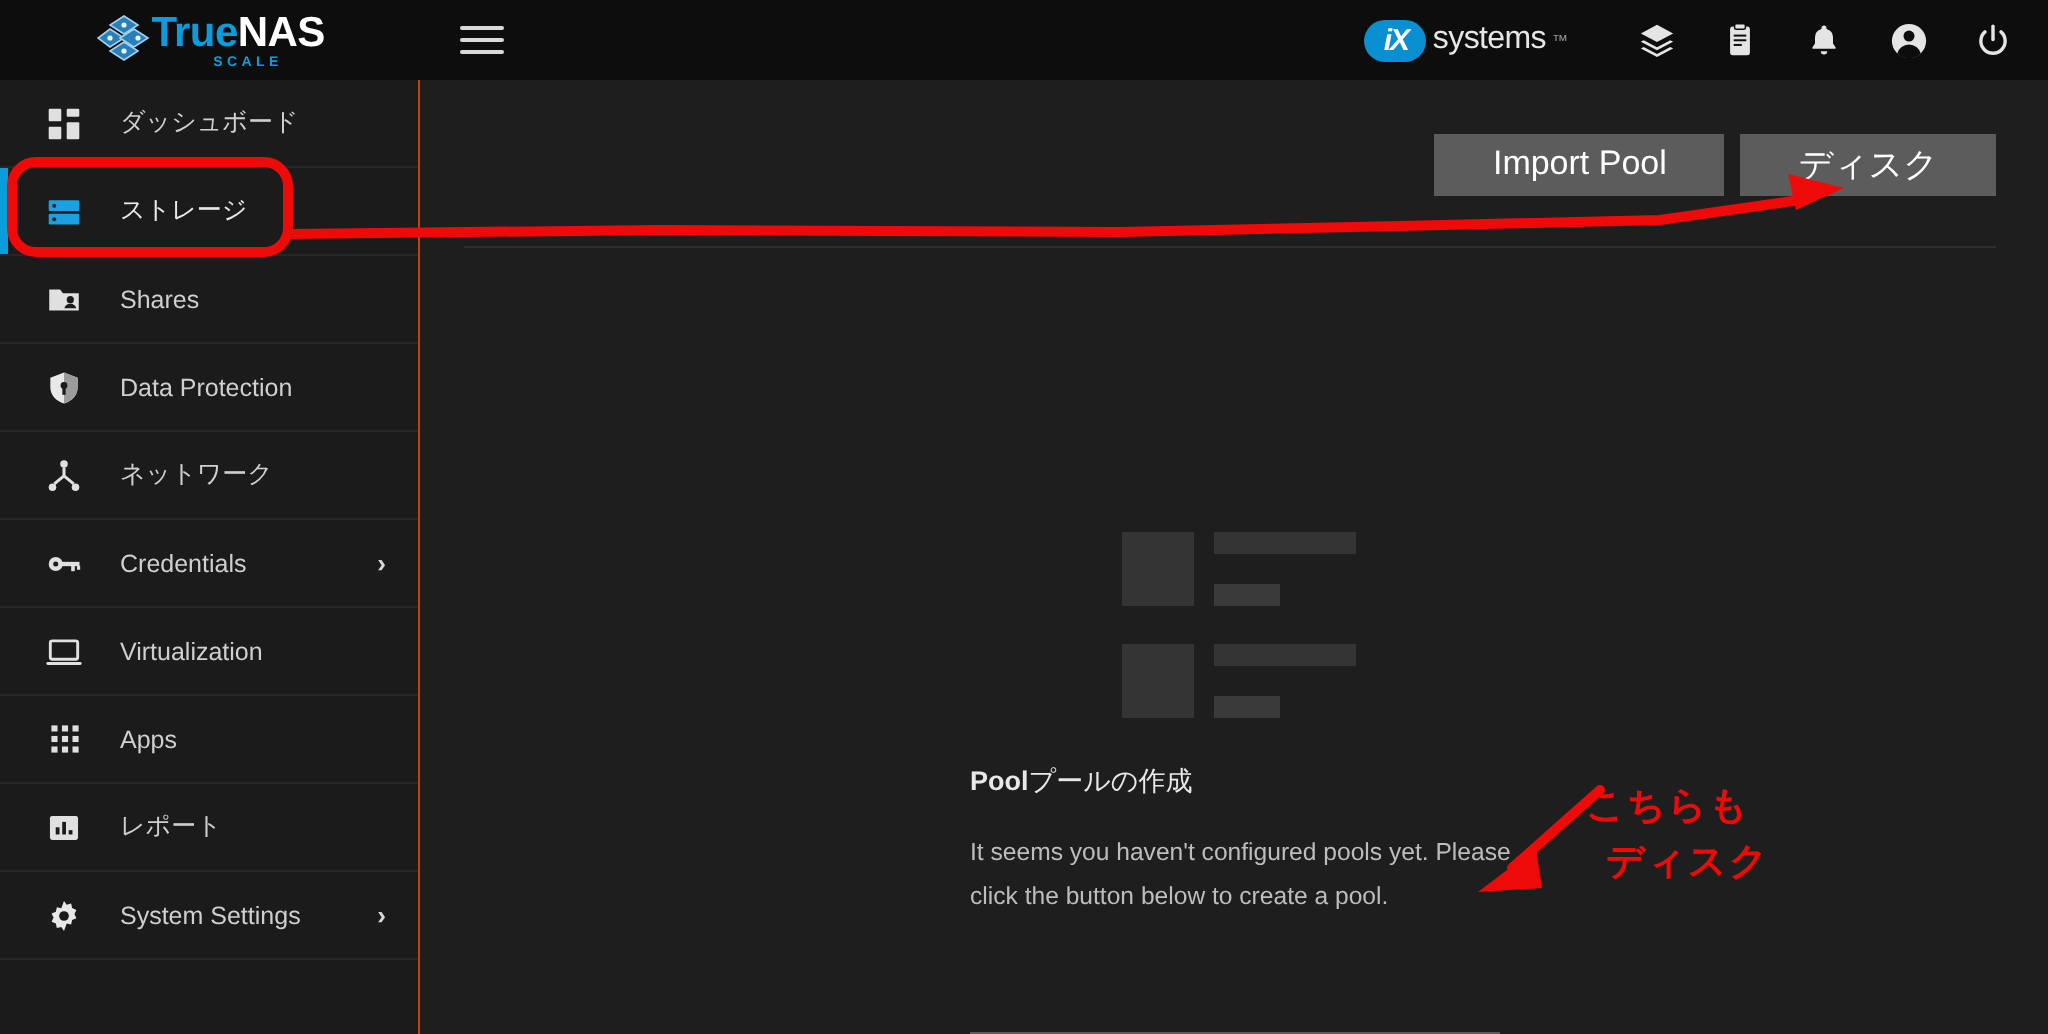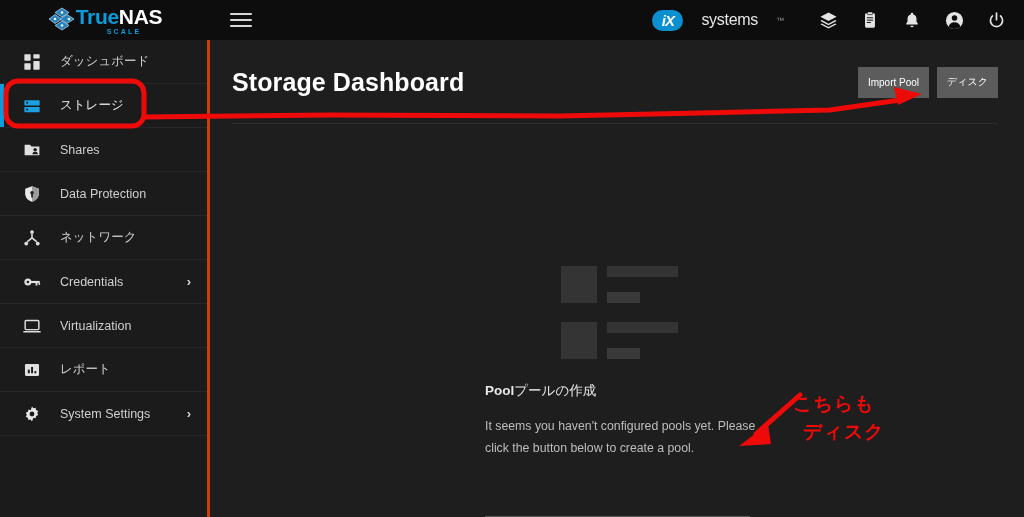--- a/index.html
+++ b/index.html
@@ -30,35 +30,35 @@
   .hamburger {
     margin-left: 20px; width: 22px; height: 18px; display: flex;
     flex-direction: column; justify-content: center; gap: 4px; cursor: pointer;
   }
   .hamburger span { display: block; height: 2px; background: #d9d9d9; border-radius: 1px; }
 
   .topbar-right {
     margin-left: auto; display: flex; align-items: center; gap: 22px;
     padding-right: 18px;
   }
-  .ix-logo { display: flex; align-items: center; gap: 18px; margin-right: 12px; }
+  .ix-logo { display: flex; align-items: center; gap: 3px; margin-right: 12px; }
   .ix-badge {
     width: 31px; height: 21px; border-radius: 11px; background: #0a8fd0;
     color: #fff; font-size: 15px; font-weight: bold; font-style: italic;
     display: flex; align-items: center; justify-content: center; letter-spacing: -1px;
   }
   .ix-word { color: #e6e6e6; font-size: 16px; letter-spacing: -0.3px; }
   .ix-tm { color: #9a9a9a; font-size: 8px; vertical-align: super; }
   .ticon { width: 20px; height: 20px; display: flex; align-items: center; justify-content: center; cursor: pointer; }
   .ticon svg { display: block; }
 
   
   .sidebar {
     position: absolute; left: 0; top: 40px; width: 210px; height: 477px;
-    background: #1b1b1b; border-right: 3px solid #c2410c;
+    background: #1b1b1b; border-right: 1px solid #c2410c;
   }
   .nav-item {
     position: relative; height: 44px; display: flex; align-items: center;
     padding-left: 22px; gap: 18px; border-bottom: 1px solid #262626;
     cursor: pointer;
   }
   .nav-item .ico { width: 20px; height: 20px; flex: 0 0 20px; display: flex; align-items: center; justify-content: center; }
   .nav-item .lbl { color: #cfcfcf; font-size: 12.5px; white-space: nowrap; }
   .nav-item.active::before {
     content: ""; position: absolute; left: 0; top: 0; bottom: 0; width: 4px; background: #0a9cdb;
@@ -68,22 +68,22 @@
 
   
   .main { position: absolute; left: 210px; top: 40px; width: 814px; height: 477px; background: #1e1e1e; }
   .page-head {
     position: relative; height: 84px; padding: 0 26px 0 22px;
     display: flex; align-items: center;
   }
   .page-title { color: #ffffff; font-size: 25px; font-weight: bold; letter-spacing: 0.1px; }
   .head-actions { margin-left: auto; display: flex; align-items: stretch; }
   .btn {
-    height: 31px; padding: 0 10px; border: none; cursor: pointer;
-    font-size: 10px; display: flex; align-items: center; justify-content: center;
+    height: 31px; padding: 0 29px; border: none; cursor: pointer;
+    font-size: 17px; display: flex; align-items: center; justify-content: center;
     font-family: inherit; white-space: nowrap;
   }
   .btn-grey { background: #5c5c5c; color: #ffffff; }
   .btn-grey + .btn-grey { margin-left: 8px; }
   .btn-blue { background: #1ba0e2; color: #ffffff; margin-left: 8px; }
   .head-divider {
     position: absolute; left: 22px; right: 26px; bottom: 0; height: 1px; background: #2e2e2e;
   }
 
   
@@ -284,20 +284,36 @@
     <div class="nav-item">
       <span class="ico">
         <svg viewBox="0 0 20 20" width="18" height="18" fill="none" stroke="#e0e0e0" stroke-width="1.6">
           <rect x="2.4" y="3.8" width="15.2" height="10.2" rx="1.1"></rect>
           <path d="M1 16.4h18" stroke-linecap="round"></path>
         </svg>
       </span>
       <span class="lbl">Virtualization</span>
     </div>
 
+    <div class="nav-item">
+      <span class="ico">
+        <svg viewBox="0 0 20 20" width="17" height="17" fill="#e0e0e0">
+          <rect x="2" y="2" width="3.6" height="3.6"></rect>
+            <rect x="8.2" y="2" width="3.6" height="3.6"></rect>
+            <rect x="14.4" y="2" width="3.6" height="3.6"></rect>
+          <rect x="2" y="8.2" width="3.6" height="3.6"></rect>
+            <rect x="8.2" y="8.2" width="3.6" height="3.6"></rect>
+            <rect x="14.4" y="8.2" width="3.6" height="3.6"></rect>
+          <rect x="2" y="14.4" width="3.6" height="3.6"></rect>
+            <rect x="8.2" y="14.4" width="3.6" height="3.6"></rect>
+            <rect x="14.4" y="14.4" width="3.6" height="3.6"></rect>
+        </svg>
+      </span>
+      <span class="lbl">Apps</span>
+    </div>
 
     <div class="nav-item">
       <span class="ico">
         <svg viewBox="0 0 20 20" width="18" height="18">
           <rect x="2.2" y="3.4" width="15.6" height="13.2" rx="1.2" fill="#e0e0e0"></rect>
           <rect x="5.4" y="9.6" width="2.1" height="4" fill="#1b1b1b"></rect>
           <rect x="9" y="6.6" width="2.1" height="7" fill="#1b1b1b"></rect>
           <rect x="12.6" y="11.2" width="2.1" height="2.4" fill="#1b1b1b"></rect>
         </svg>
       </span>
@@ -313,21 +329,20 @@
       </span>
       <span class="lbl">System Settings</span>
       <span class="chev">›</span>
     </div>
 
   </nav>
 
   <div class="main">
 
     <div class="page-head">
-      <h1 class="page-title">Storage Dashboard</h1>
       <div class="head-actions">
         <button class="btn btn-grey">Import Pool</button>
         <button class="btn btn-grey">ディスク</button>
       </div>
       <div class="head-divider"></div>
     </div>
 
     <div class="empty">
 
       <div class="skeleton">

